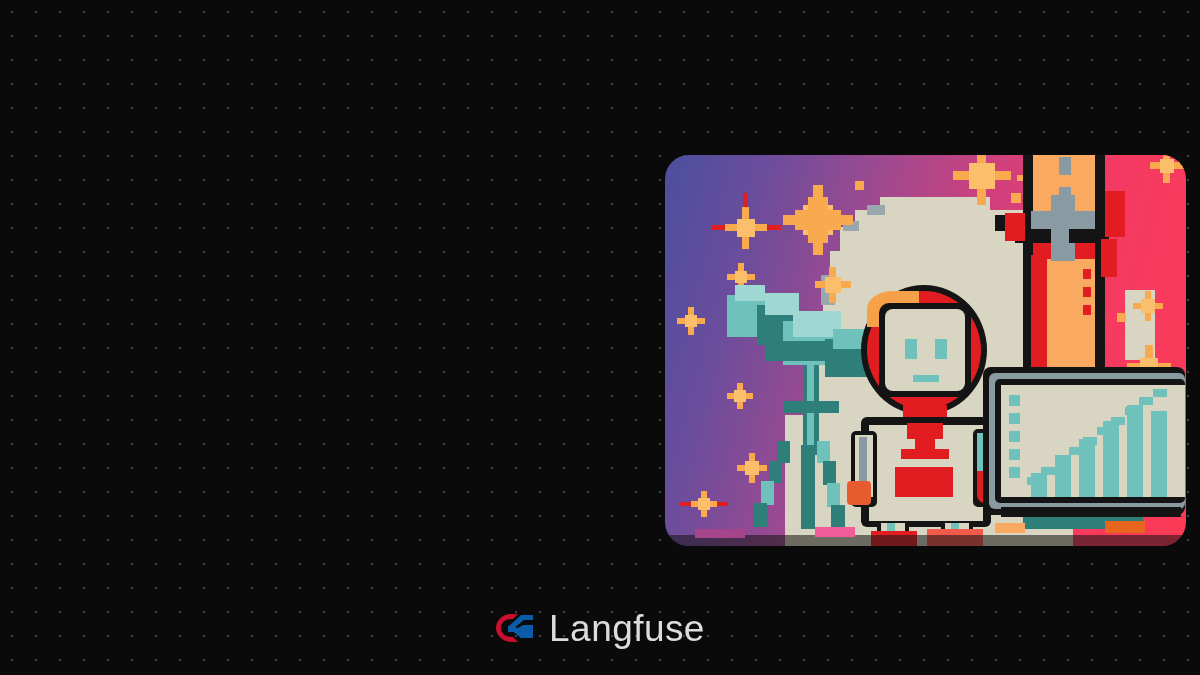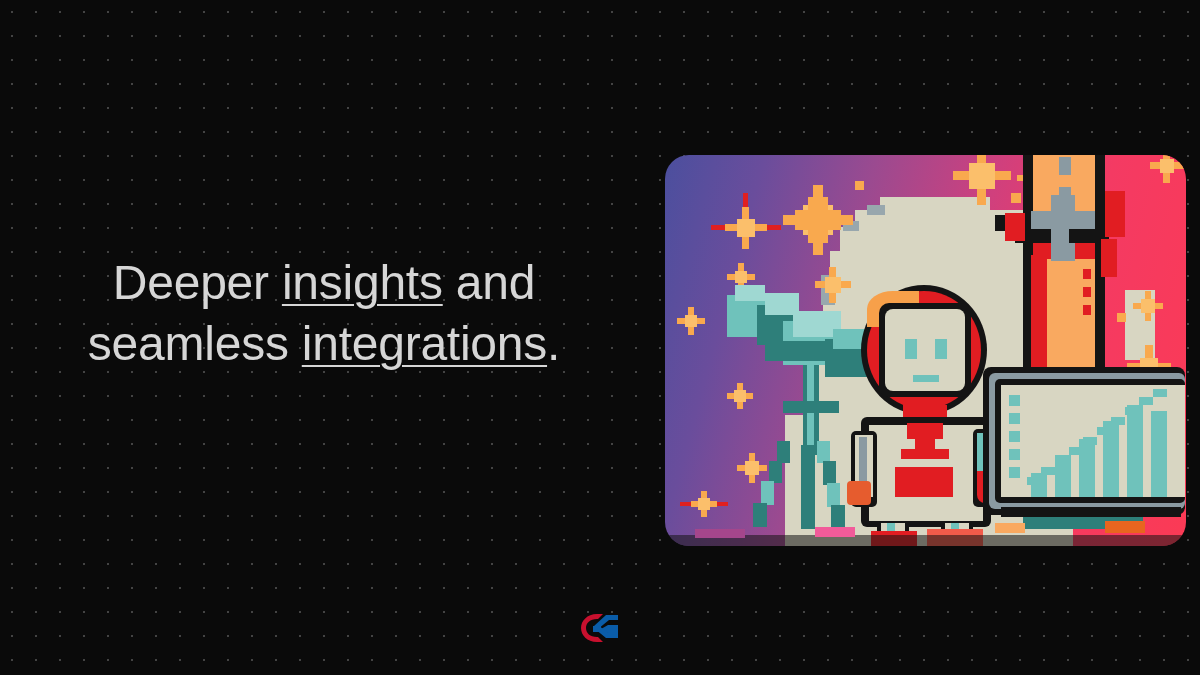--- a/index.html
+++ b/index.html
@@ -130,21 +130,20 @@
   }
 </style>
 </head>
 <body>
 
 <div id="stage">
 
   <div class="left-col">
 
 
-    <p class="subhead"><span>Deeper </span><span class="u">insights</span><span> and</span><br><span>seamless </span><span class="u">integrations</span><span>.</span></p>
   </div>
 
   <div class="hero-card">
     <div class="hero-inner">
 
       <div>
         <div class="cloud px" style="left:215px;top:42px;width:110px;height:20px;"></div>
         <div class="cloud px" style="left:190px;top:55px;width:170px;height:24px;"></div>
         <div class="cloud px" style="left:175px;top:72px;width:210px;height:30px;"></div>
         <div class="cloud px" style="left:165px;top:96px;width:230px;height:40px;"></div>
@@ -405,15 +404,16 @@
       <svg viewBox="0 0 40 34" width="40" height="34" aria-hidden="true">
 
         <path d="M17 3 C7 3 1 10 1 17 C1 24 7 31 17 31 L23 31 L18 26 L17 26 C10 26 6 22 6 17 C6 12 10 8 17 8 L18 8 L23 3 Z" fill="#c8102e"></path>
 
         <path d="M38 4 L26 4 L14 15 L18 18 L29 9 L38 9 Z" fill="#0a5ca8"></path>
         <path d="M38 14 L28 14 L21 18 L28 22 L38 22 Z" fill="#0a5ca8"></path>
         <path d="M38 27 L26 27 L15 18 L19 15 L29 22 L38 22 Z" fill="#0a5ca8"></path>
         <path d="M13 15 L21 15 L21 21 L13 21 Z" fill="#0a5ca8"></path>
       </svg>
     </span>
+    <span class="logo-word">Langfuse</span>
   </div>
 
 </div>
 
 </body></html>

